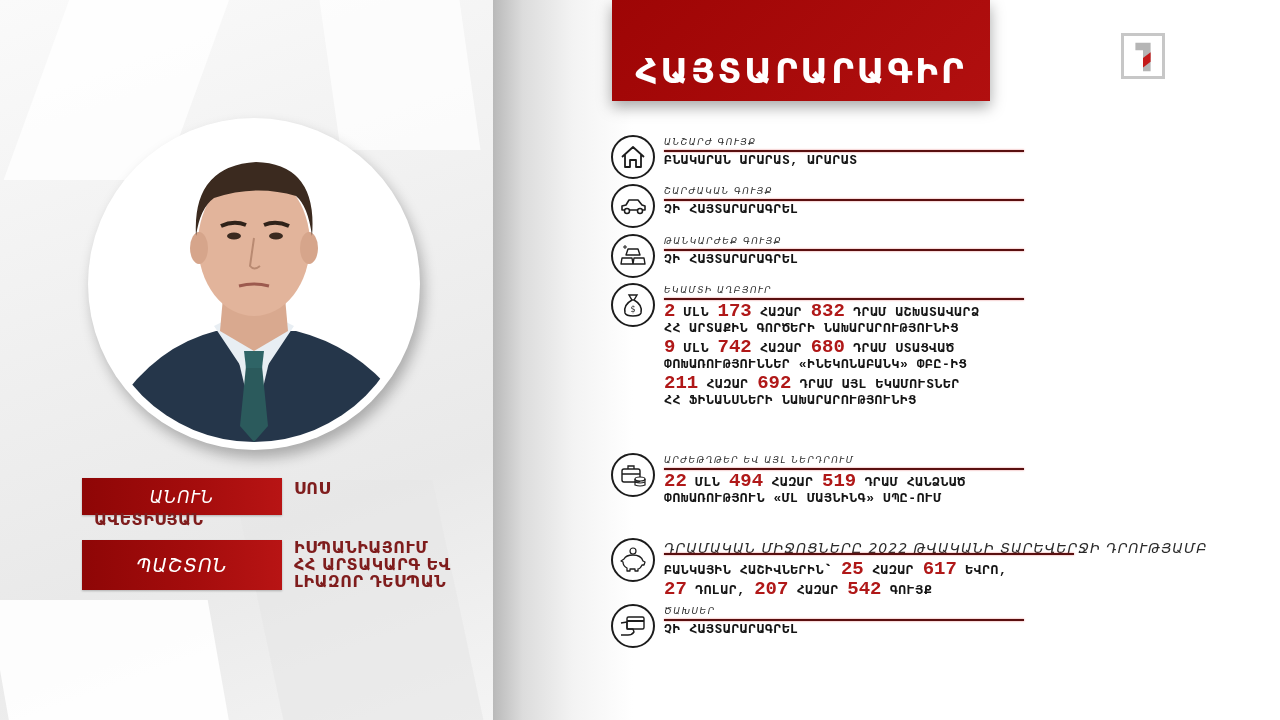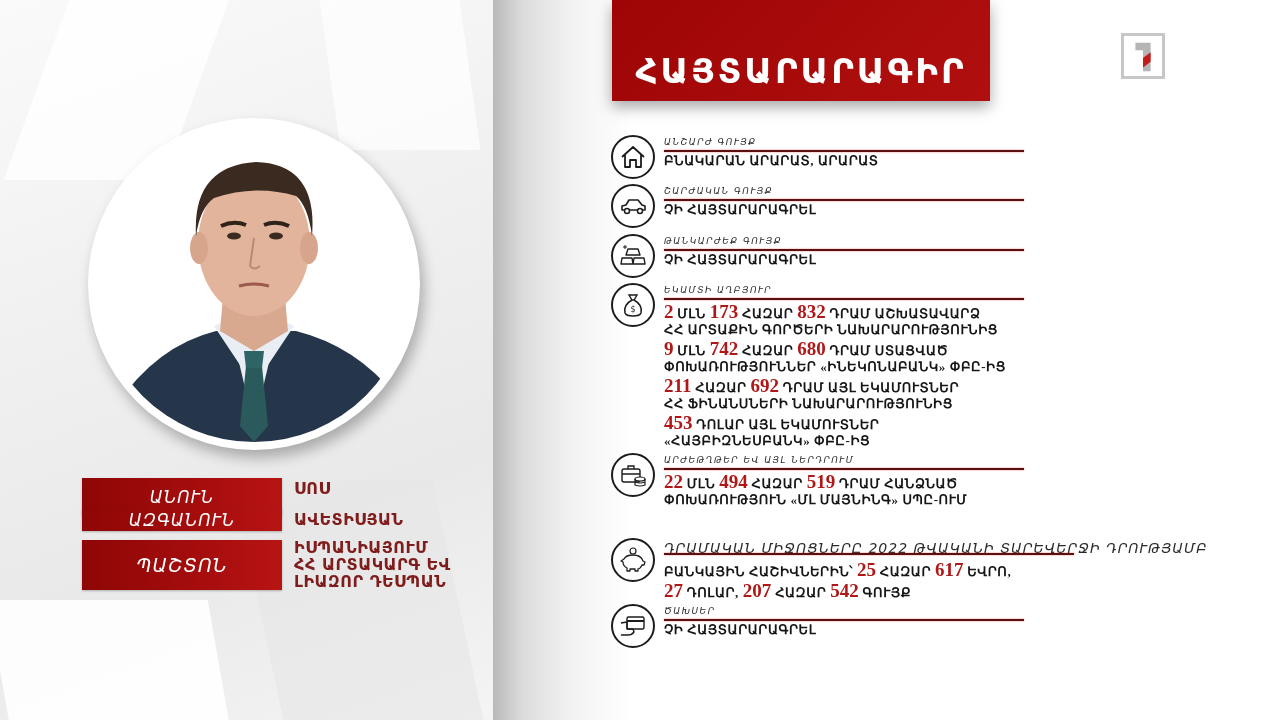--- a/index.html
+++ b/index.html
@@ -113,21 +113,21 @@
     color: #2a2a2a;
     white-space: nowrap;
   }
   .section .rule {
     position: absolute; left: 53px; top: 15px; width: 360px; height: 2px;
     background: #5a1010;
     box-shadow: 0 0 2px rgba(220,60,60,0.7);
   }
   .section .body {
     position: absolute; left: 53px; top: 19px;
-    font-family: Liberation Serif, serif;
+    font-family: Liberation Mono, monospace;
     font-weight: bold;
     color: #151515;
     font-size: 13px;
     line-height: 14px;
     letter-spacing: 0.6px;
     white-space: nowrap;
   }
   .num { color: #b01818; font-size: 19px; font-weight: bold; letter-spacing: 0; }
   .entry { display: block; margin-bottom: 3px; }
   .entry .l1 { display: block; line-height: 19px; }
@@ -185,21 +185,20 @@
 
     <path d="M143 160 Q158 156 173 160" stroke="#9c5a4e" stroke-width="3" fill="none"></path>
   </svg>
 </div>
 
 <div class="info-row row-name">
   <div class="info-label">ԱՆՈՒՆ</div>
   <div class="info-value">ՍՈՍ</div>
 </div>
 <div class="info-row row-surname">
-  <div class="info-label">ԱԶԳԱՆՈՒՆ</div>
   <div class="info-value">ԱՎԵՏԻՍՅԱՆ</div>
 </div>
 <div class="info-row row-position">
   <div class="info-label">ՊԱՇՏՈՆ</div>
   <div class="info-value">ԻՍՊԱՆԻԱՅՈՒՄ
 ՀՀ ԱՐՏԱԿԱՐԳ ԵՎ
 ԼԻԱԶՈՐ ԴԵՍՊԱՆ</div>
 </div>
 
 <div class="right-panel"></div>
@@ -267,24 +266,20 @@
       <span class="l2">ՀՀ ԱՐՏԱՔԻՆ ԳՈՐԾԵՐԻ ՆԱԽԱՐԱՐՈՒԹՅՈՒՆԻՑ</span>
     </span>
     <span class="entry">
       <span class="l1"><span class="num">9</span><span> ՄԼՆ </span><span class="num">742</span><span> ՀԱԶԱՐ </span><span class="num">680</span><span> ԴՐԱՄ ՍՏԱՑՎԱԾ</span></span>
       <span class="l2">ՓՈԽԱՌՈՒԹՅՈՒՆՆԵՐ «ԻՆԵԿՈՆԱԲԱՆԿ» ՓԲԸ-ԻՑ</span>
     </span>
     <span class="entry">
       <span class="l1"><span class="num">211</span><span> ՀԱԶԱՐ </span><span class="num">692</span><span> ԴՐԱՄ ԱՅԼ ԵԿԱՄՈՒՏՆԵՐ</span></span>
       <span class="l2">ՀՀ ՖԻՆԱՆՍՆԵՐԻ ՆԱԽԱՐԱՐՈՒԹՅՈՒՆԻՑ</span>
     </span>
-    <span class="entry">
-      <span class="l1"><span class="num">453</span><span> ԴՈԼԱՐ ԱՅԼ ԵԿԱՄՈՒՏՆԵՐ</span></span>
-      <span class="l2">«ՀԱՅԲԻԶՆԵՍԲԱՆԿ» ՓԲԸ-ԻՑ</span>
-    </span>
   </div>
 </div>
 
 <div class="section s-investment">
   <div class="icon-circle">
     <svg viewBox="0 0 30 30">
         <rect x="4" y="9" width="18" height="13" rx="2" stroke="#1c1c1c" stroke-width="1.4" fill="none"></rect>
         <path d="M10 9 L10 6 L16 6 L16 9 M4 14 L22 14" stroke="#1c1c1c" stroke-width="1.3" fill="none"></path>
         <ellipse cx="22" cy="19" rx="5" ry="2" fill="#fff" stroke="#1c1c1c" stroke-width="1.2"></ellipse>
         <path d="M17 19 L17 25 Q22 27 27 25 L27 19 M17 22 Q22 24 27 22" stroke="#1c1c1c" stroke-width="1.2" fill="none"></path>

